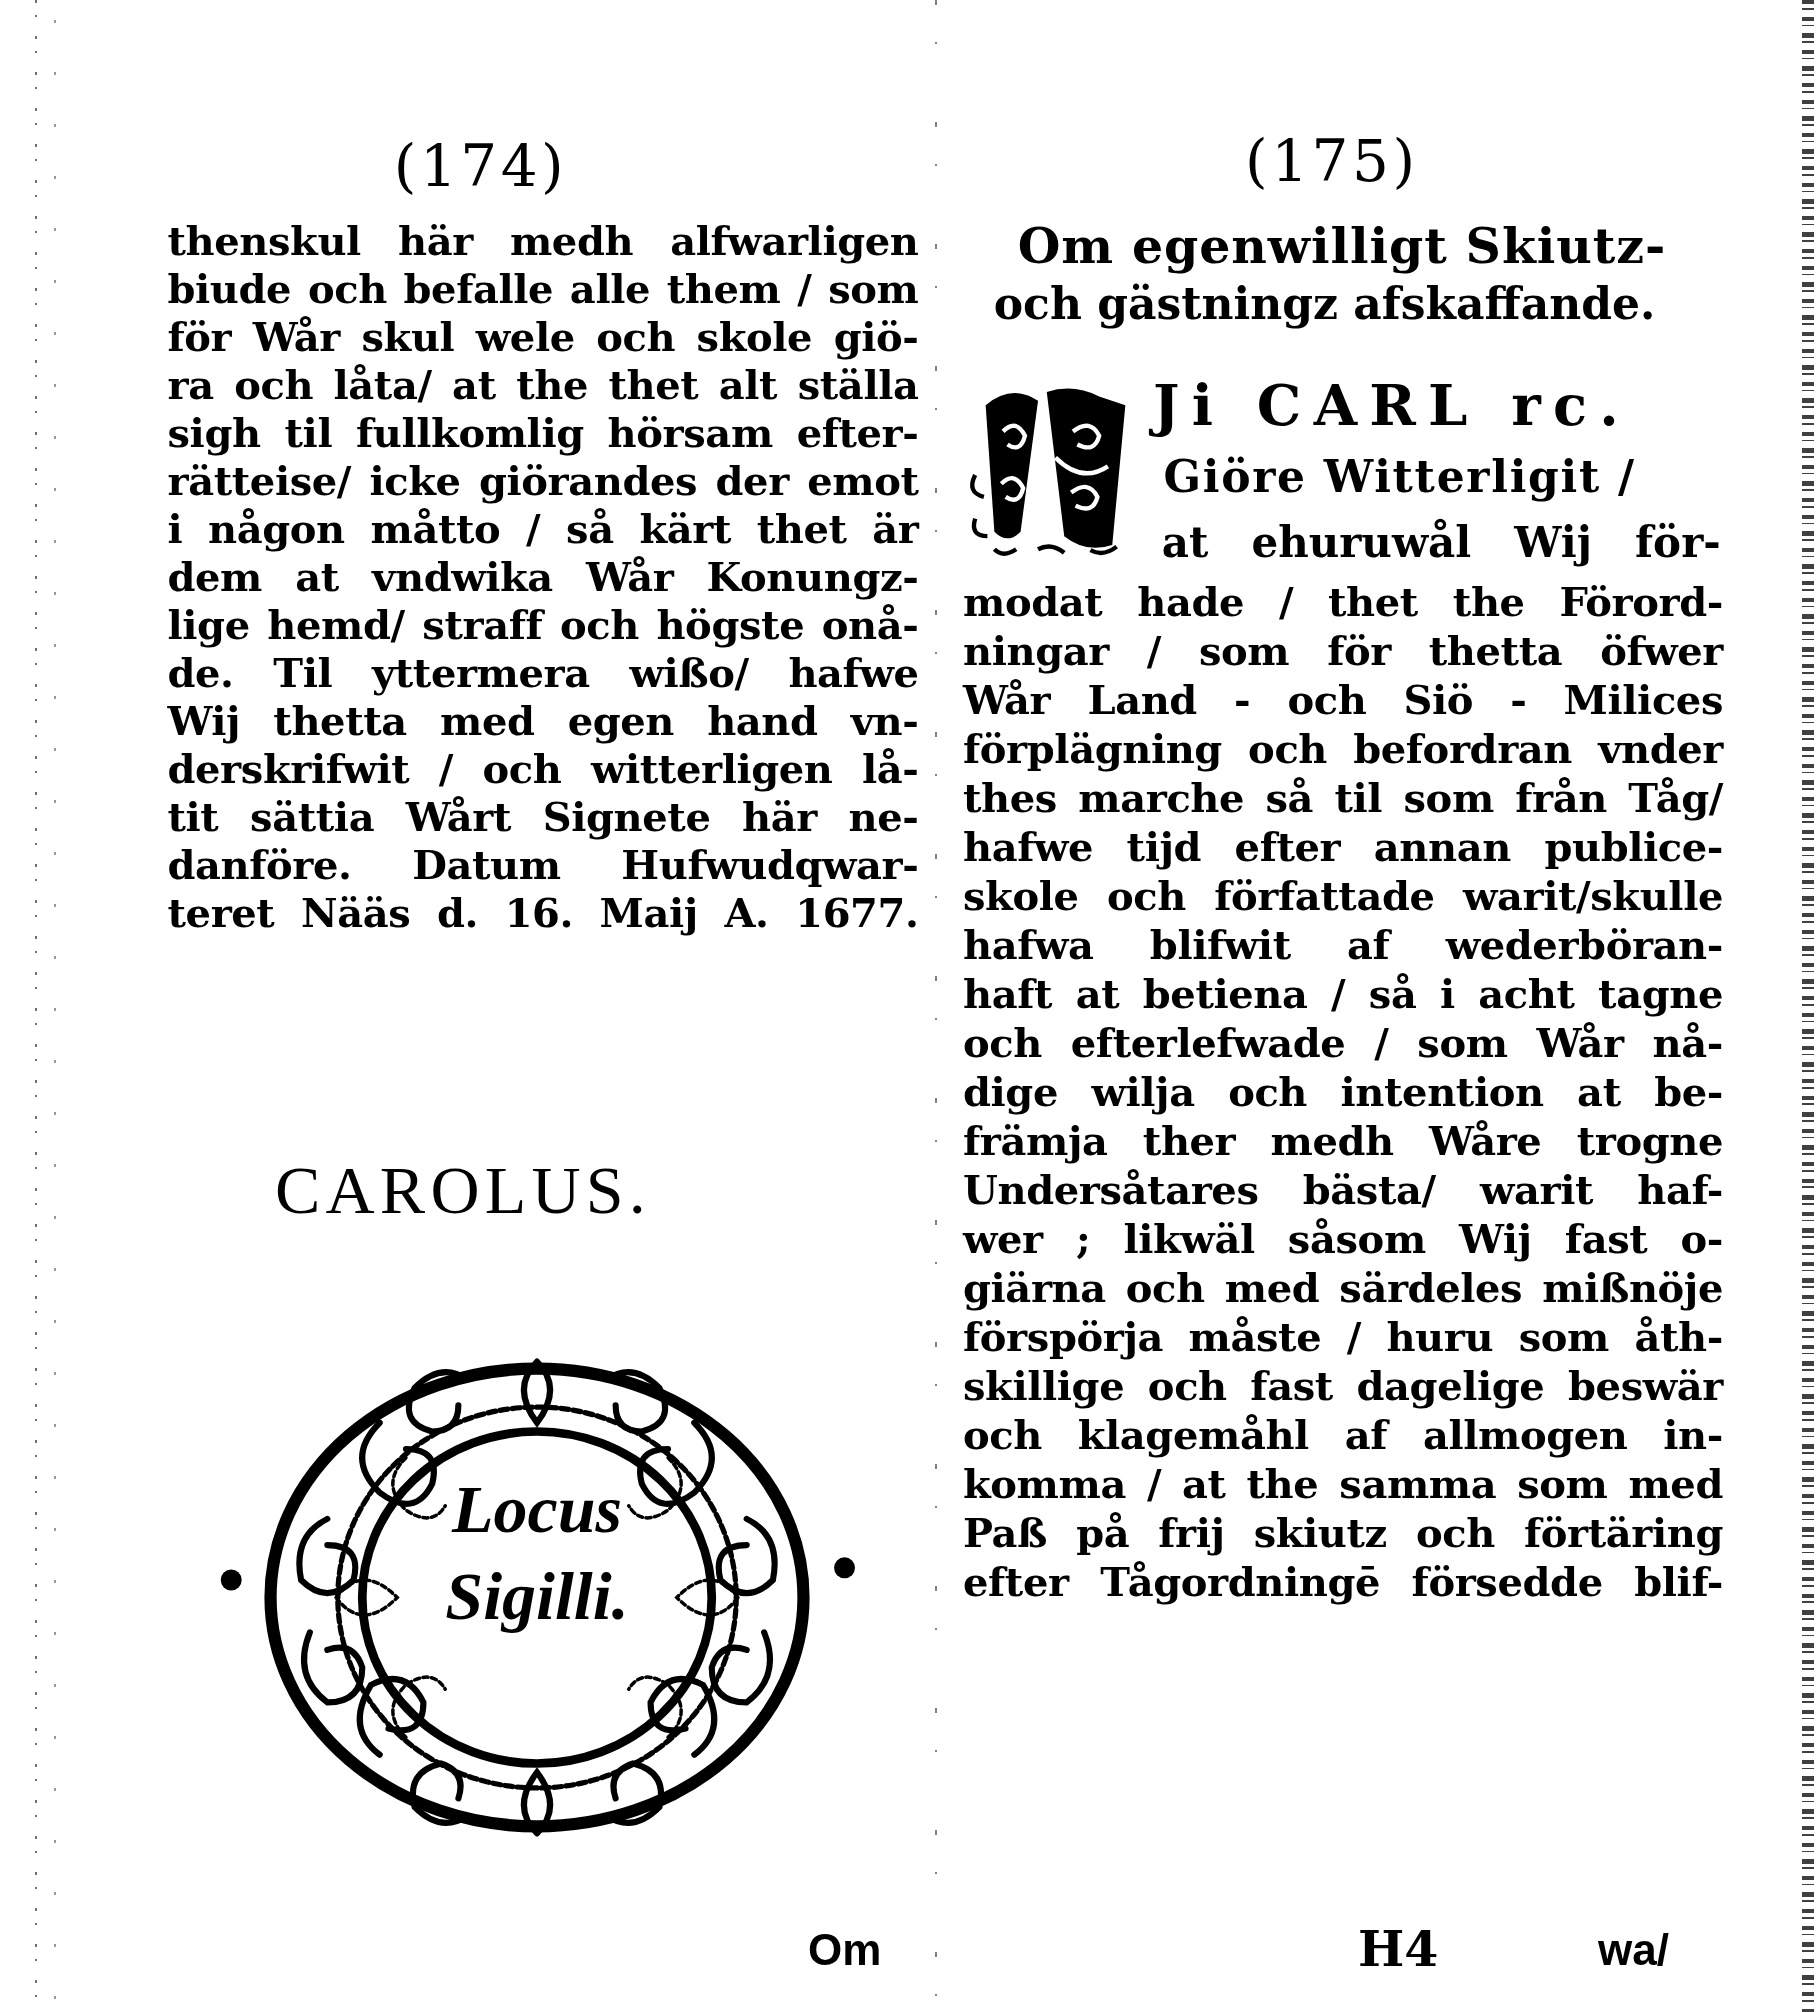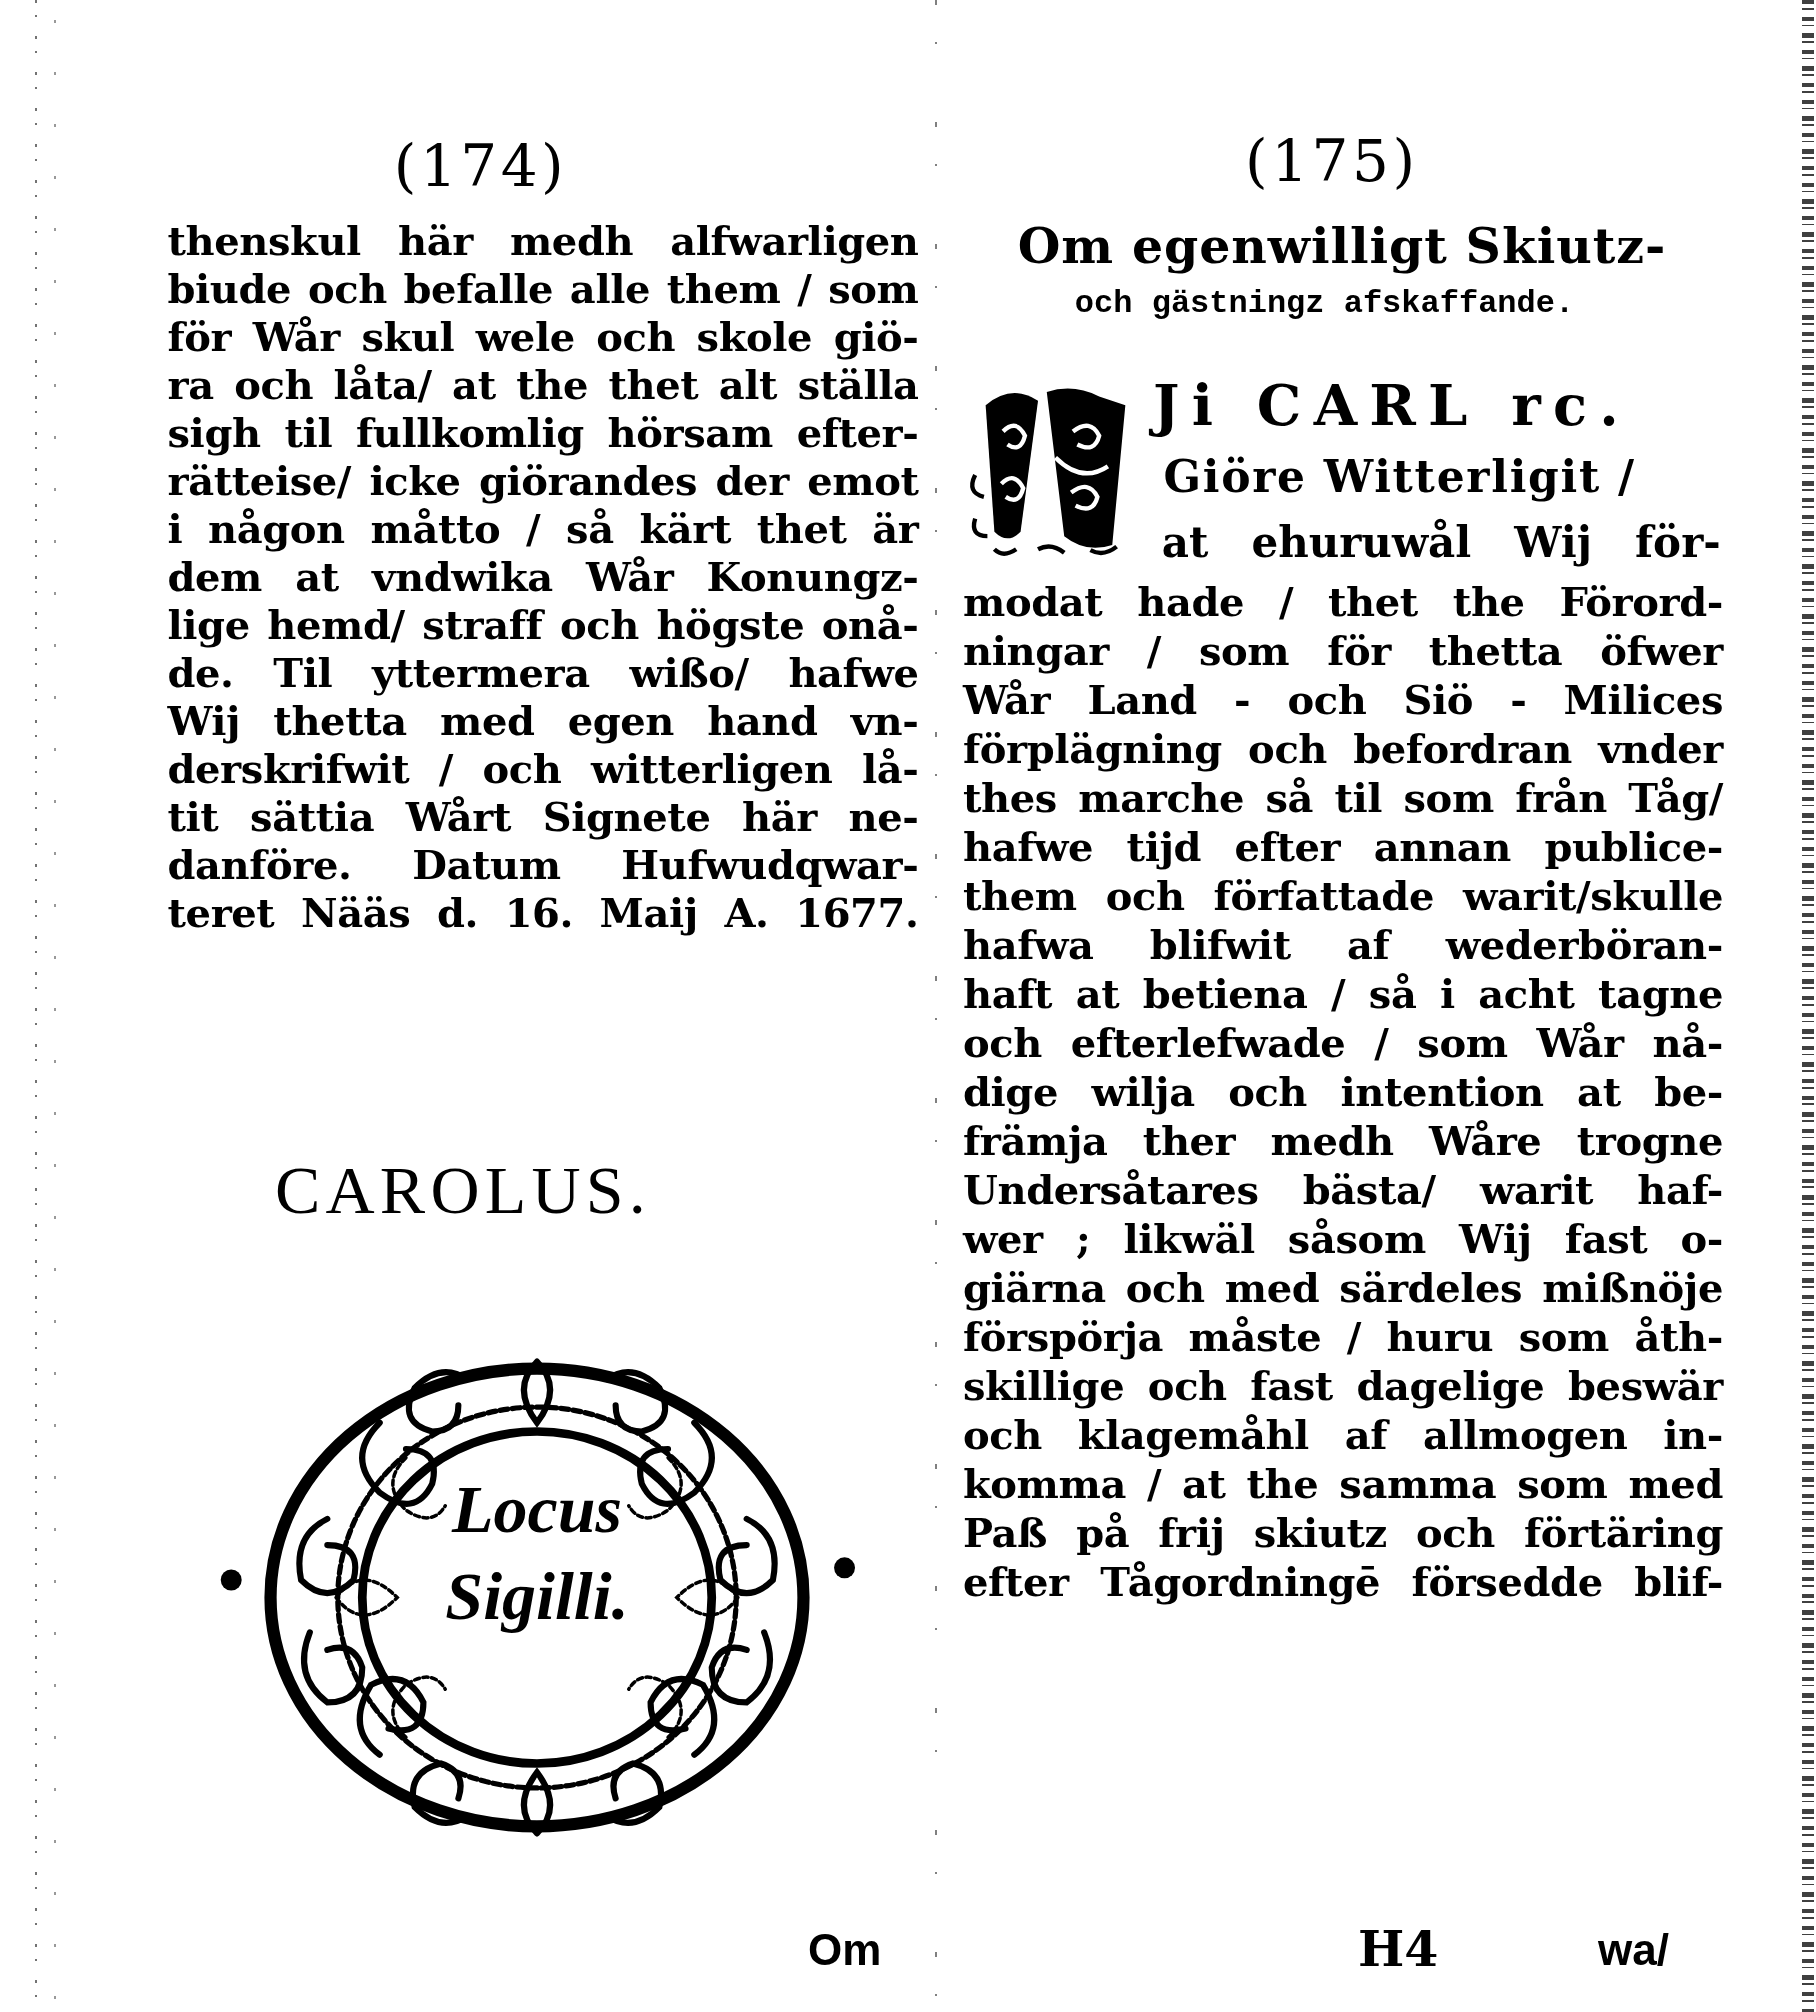--- a/index.html
+++ b/index.html
@@ -145,24 +145,23 @@
       font-weight: bold;
     }
     .chapter-title .t1 {
       display: block;
       font-size: 49px;
       line-height: 61px;
       letter-spacing: 0.9px;
     }
     .chapter-title .t2 {
       display: block;
-      font-size: 32px;
+      font-size: 44px;
       line-height: 54px;
       margin-left: -35px;
-      font-family: Liberation Mono, monospace;
     }
 
     .dropcap {
       position: absolute;
       left: 12.2px;
       top: 345px;
       width: 175px;
       height: 179px;
     }
     .dropcap svg { width: 100%; height: 100%; }
@@ -336,21 +335,21 @@
       <span class="o3">at ehuruwål Wij för-</span>
     </div>
 
     <div class="text-block">
       <span class="line">modat hade / thet the Förord-</span>
       <span class="line">ningar / som för thetta öfwer</span>
       <span class="line">Wår Land - och Siö - Milices</span>
       <span class="line">förplägning och befordran vnder</span>
       <span class="line">thes marche så til som från Tåg/</span>
       <span class="line">hafwe tijd efter annan publice-</span>
-      <span class="line">them och författade warit/skulle</span>
+      <span class="line">skole och författade warit/skulle</span>
       <span class="line">hafwa blifwit af wederböran-</span>
       <span class="line">haft at betiena / så i acht tagne</span>
       <span class="line">och efterlefwade / som Wår nå-</span>
       <span class="line">dige wilja och intention at be-</span>
       <span class="line">främja ther medh Wåre trogne</span>
       <span class="line">Undersåtares bästa/ warit haf-</span>
       <span class="line">wer ; likwäl såsom Wij fast o-</span>
       <span class="line">giärna och med särdeles mißnöje</span>
       <span class="line">förspörja måste / huru som åth-</span>
       <span class="line">skillige och fast dagelige beswär</span>

